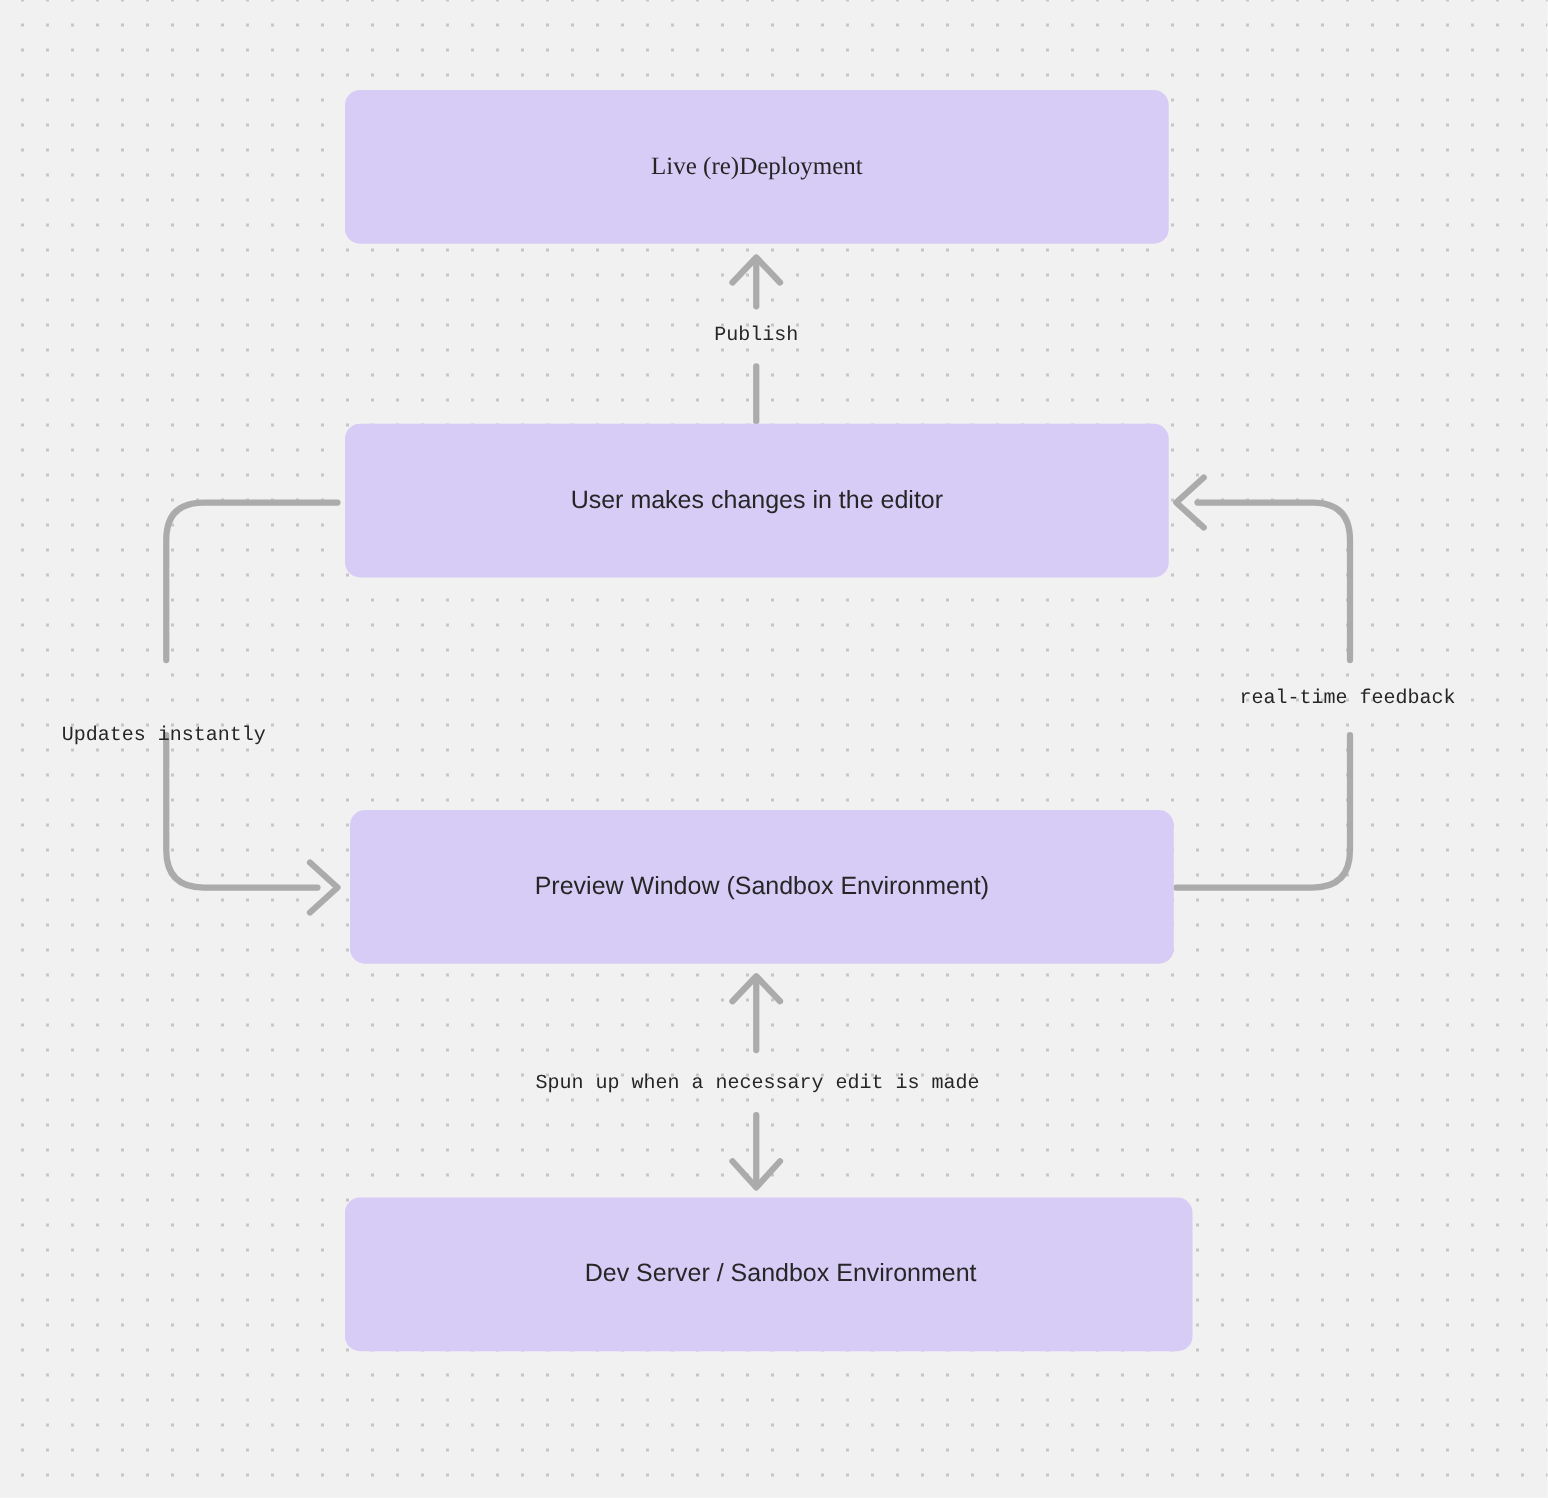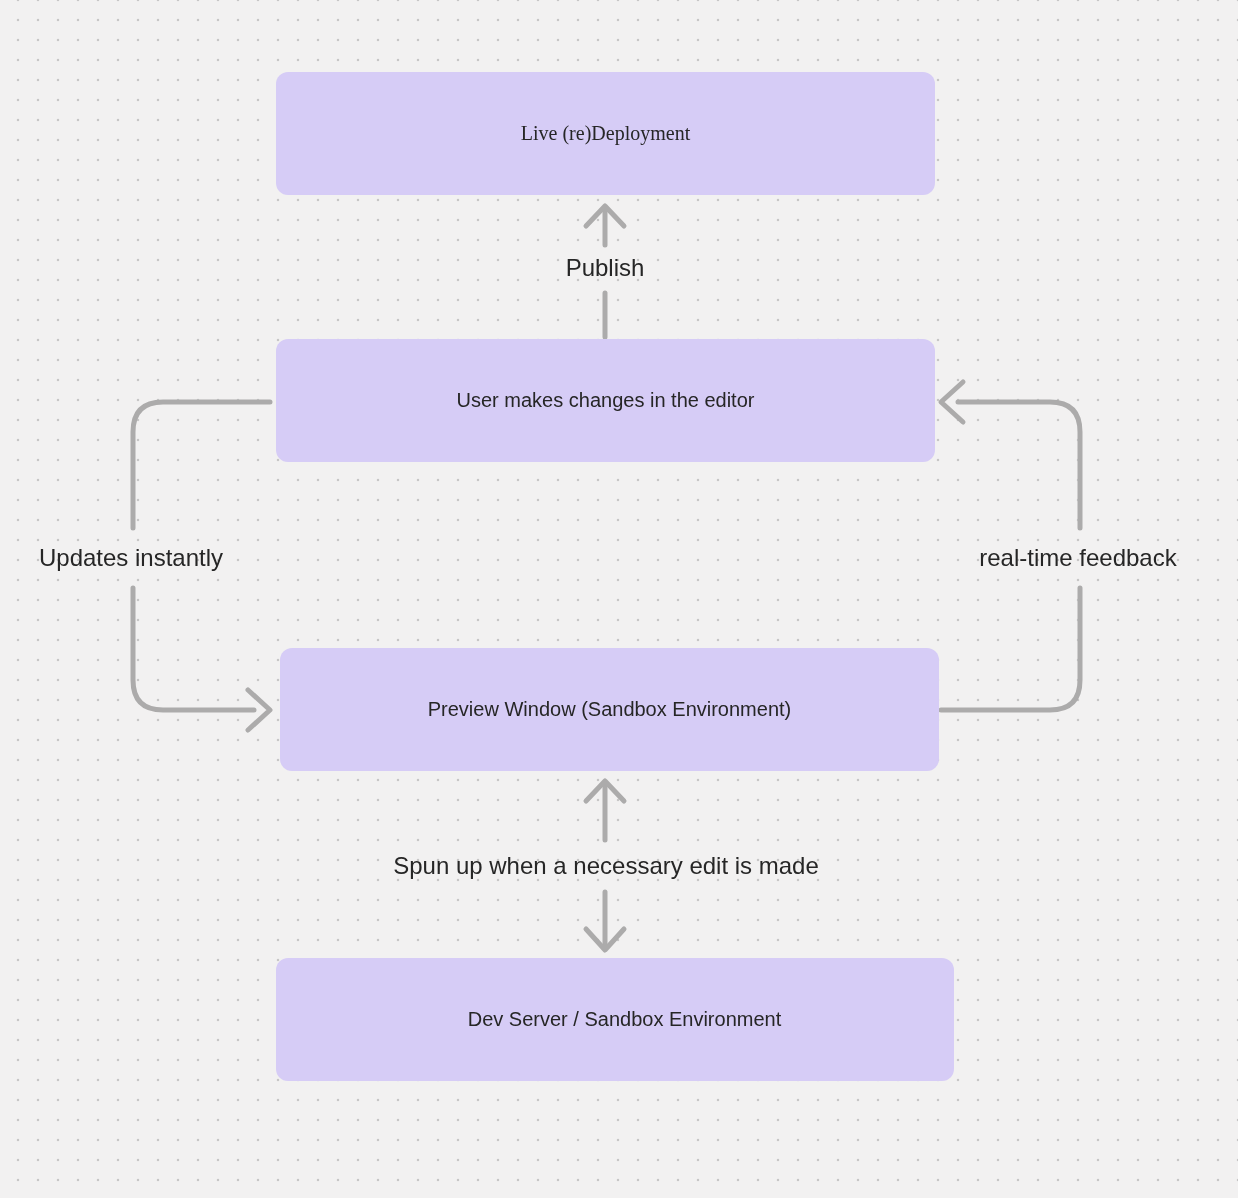--- a/index.html
+++ b/index.html
@@ -40,23 +40,24 @@
     justify-content: center;
   }
   .node-label {
     font-size: 20px;
     color: var(--text, #262626);
     white-space: nowrap;
   }
   .edge-label {
     position: absolute;
     transform: translate(-50%, -50%);
-    font-size: 24px;
+    font-size: 16px;
     color: var(--text, #262626);
     white-space: nowrap;
+    font-family: Liberation Mono, monospace;
   }
 </style>
 </head>
 <body>
 
 <div class="canvas" style="--bg: #f2f1f1; --dot: #c7c6c6; --node-fill: #d6ccf6; --text: #262626; --arrow: #acabab;">
 
   <svg class="edge-layer" width="1238" height="1198" viewBox="0 0 1238 1198">
 
     <g class="edge">
@@ -96,19 +97,19 @@
   <div class="node" style="left:280px; top:648px;">
     <span class="node-label">Preview Window (Sandbox Environment)</span>
   </div>
 
   <div class="node" style="left:276px; top:958px;padding-left:19px;">
     <span class="node-label">Dev Server / Sandbox Environment</span>
   </div>
 
   <div class="edge-label" style="left:605px; top:268px;">Publish</div>
 
-  <div class="edge-label" style="left:131px; top:558px;text-align:right;">Updates instantly</div>
+  <div class="edge-label" style="left:131px; top:588px;text-align:right;">Updates instantly</div>
 
   <div class="edge-label" style="left:1078px; top:558px;">real-time feedback</div>
 
   <div class="edge-label" style="left:606px; top:866px;">Spun up when a necessary edit is made</div>
 
 </div>
 
 </body></html>

